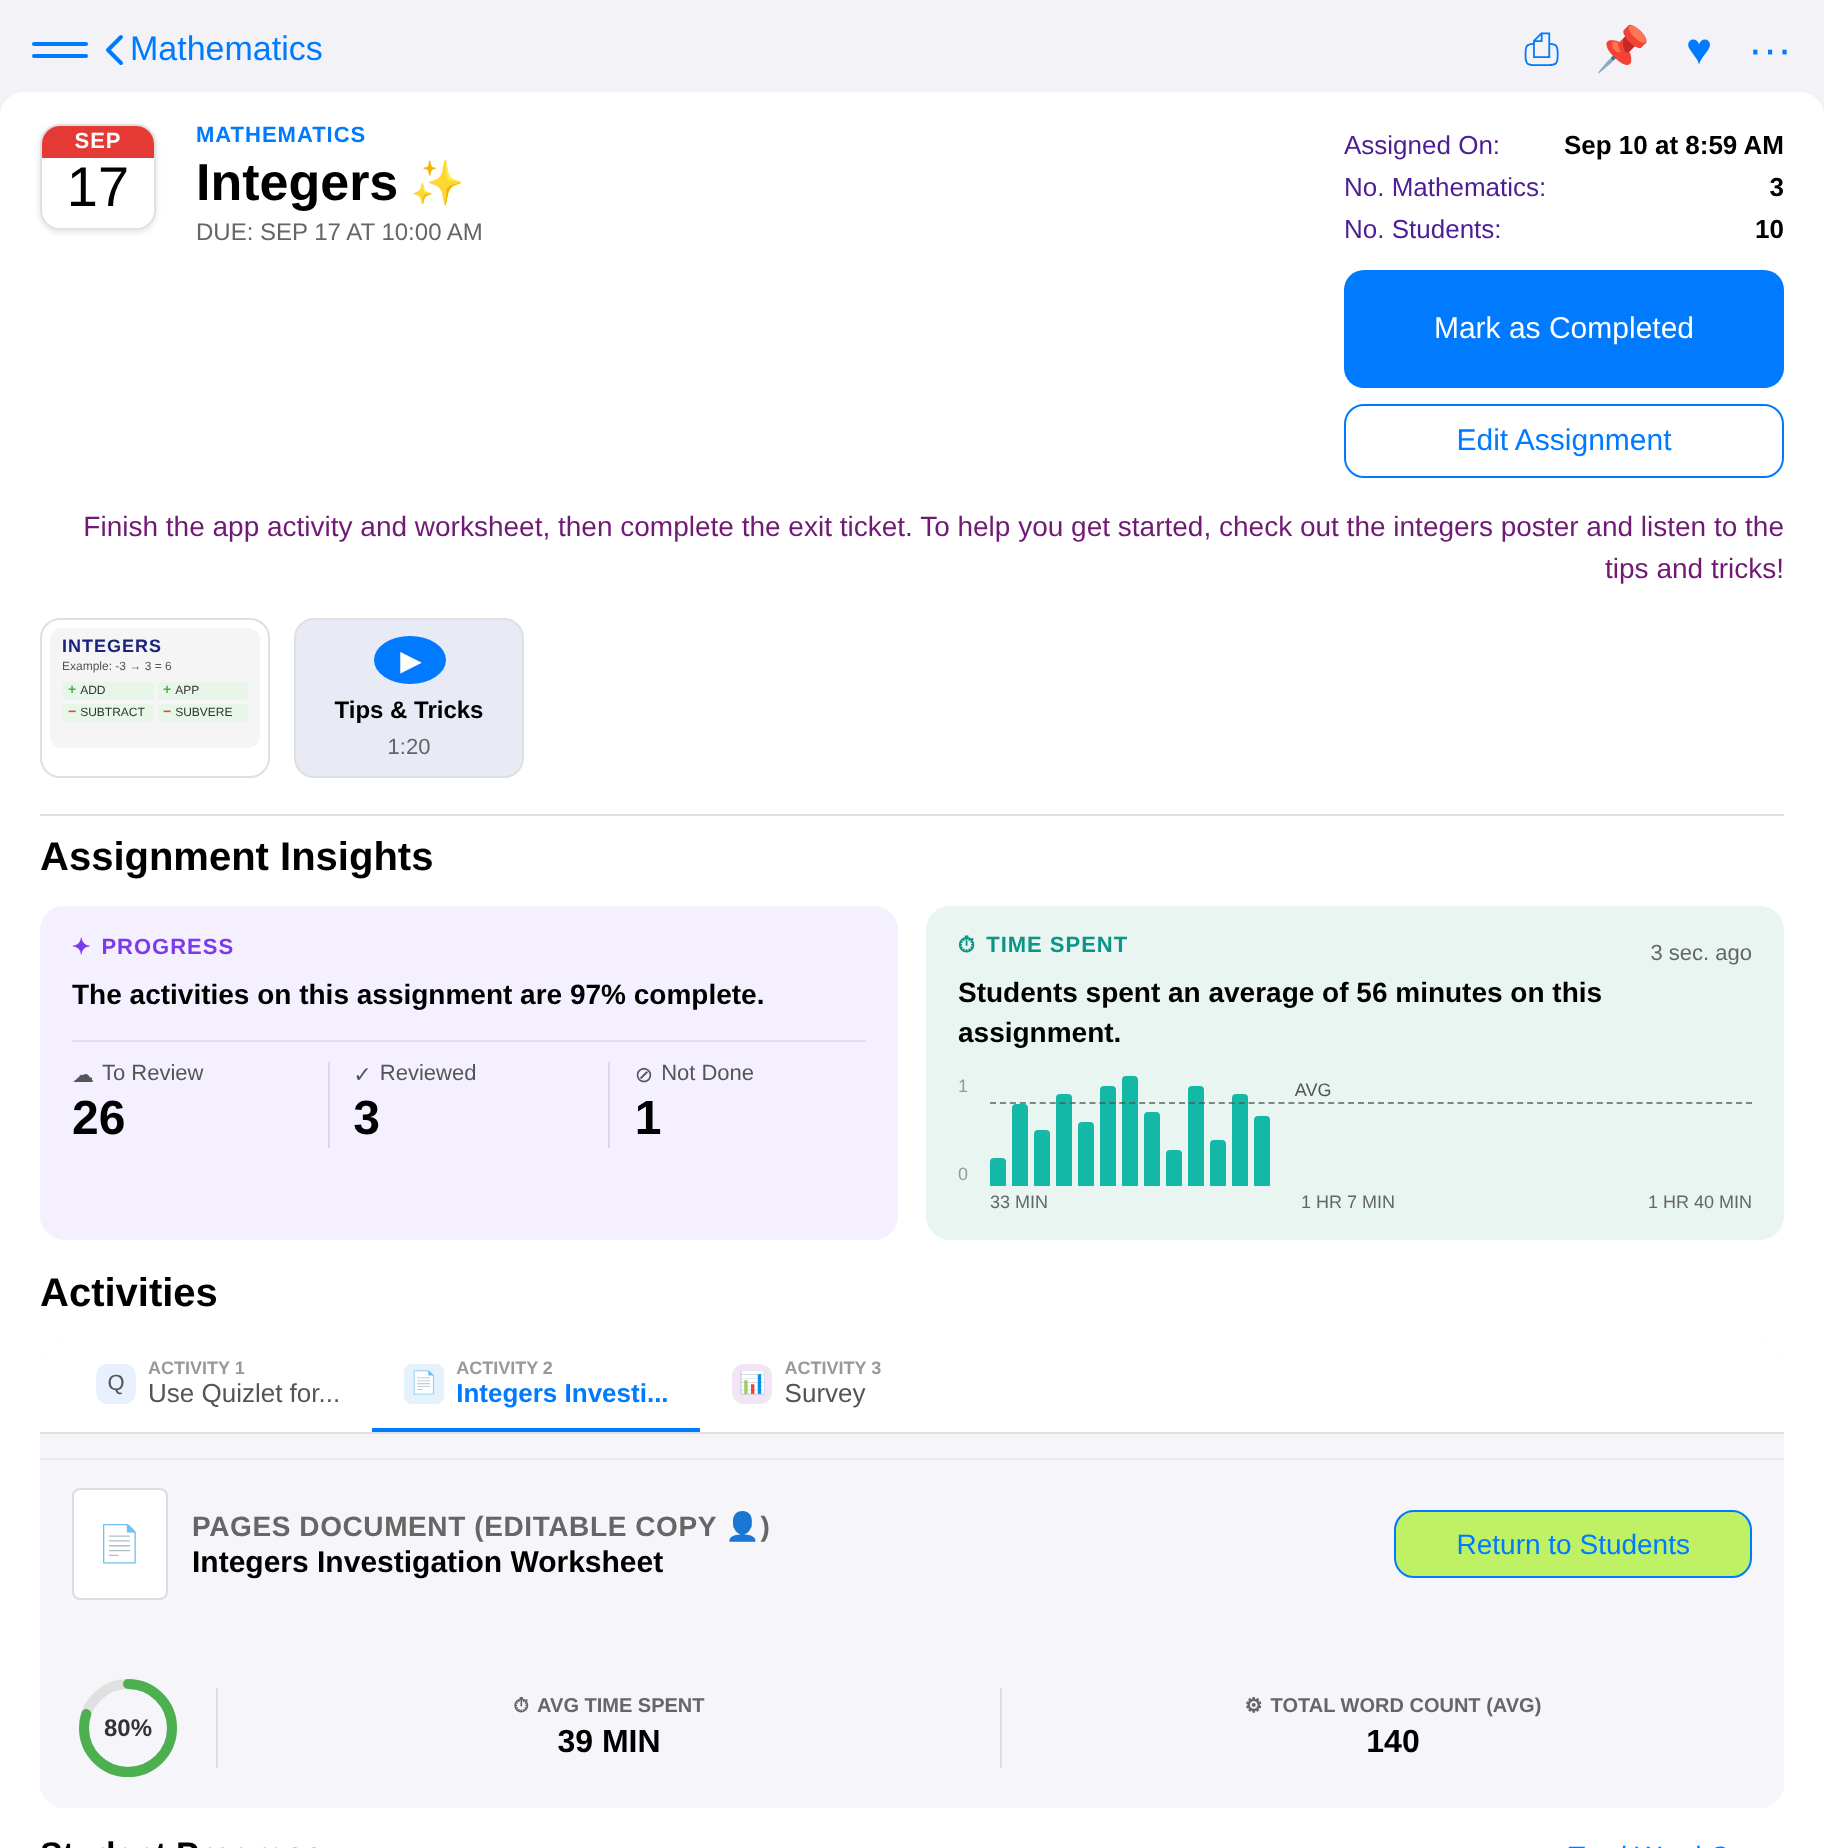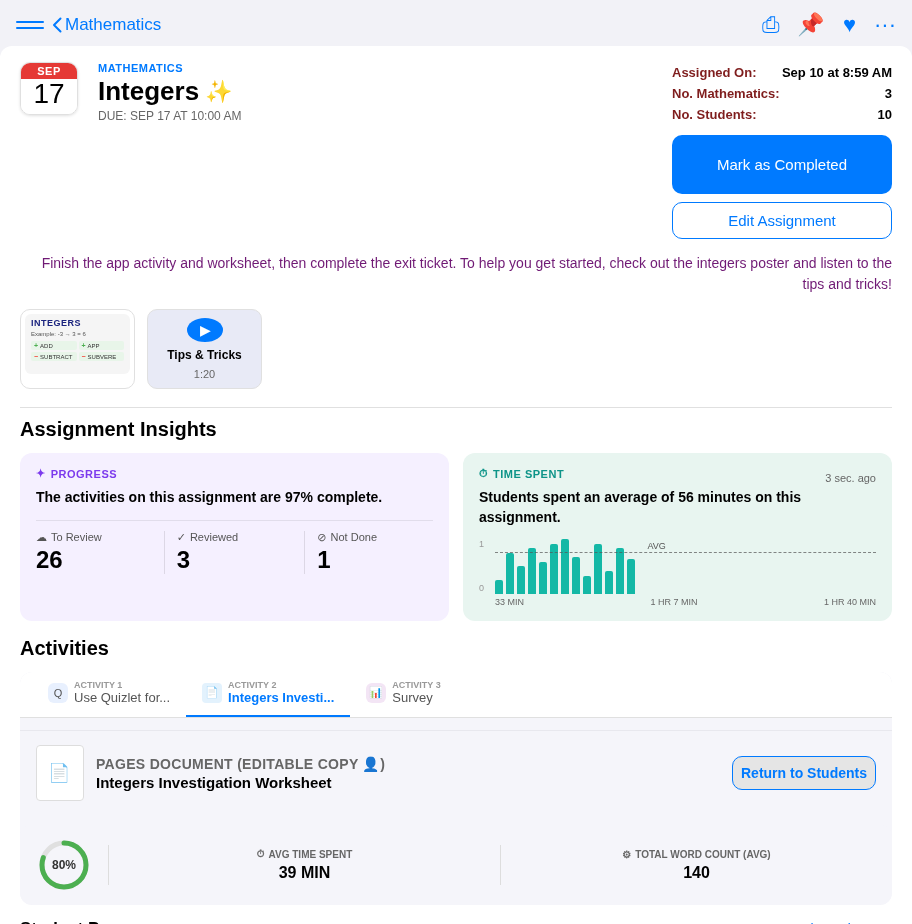--- a/index.html
+++ b/index.html
@@ -89,21 +89,21 @@
       flex-direction: column;
       gap: 0;
     }
     .meta-row {
       display: flex;
       justify-content: space-between;
       font-size: 13px;
       color: #333;
       padding: 3px 0;
     }
-    .meta-label { color: #7f1d1d; font-weight: bold; }
+    .meta-label { color: #4c1d95; }
     .meta-value { font-weight: 600; color: #000; }
     .btn-primary {
       background: #007aff;
       color: #fff;
       border: none;
       border-radius: 10px;
       padding: 21px 14px;
       font-size: 15px;
       font-weight: 500;
       cursor: pointer;
@@ -276,27 +276,27 @@
       border-radius: 4px;
       border: 1px solid #ddd;
       display: flex; align-items: center; justify-content: center;
       flex-shrink: 0;
       font-size: 20px;
     }
     .worksheet-info { flex: 1; }
     .worksheet-type { font-size: 14px; color: #666; text-transform: uppercase; font-weight: 600; letter-spacing: 0.3px; }
     .worksheet-name { font-size: 15px; font-weight: 600; color: #000; margin-top: 2px; }
     .return-btn {
-      background: #e5e5e5;
+      background: #bef264;
       color: #007aff;
       border: 1.5px solid #007aff;
       border-radius: 10px;
-      padding: 8px 8px;
+      padding: 8px 30px;
       font-size: 14px;
-      font-weight: 700;
+      font-weight: 400;
       cursor: pointer;
       white-space: nowrap;
     }
 
     .metrics-row {
       display: flex;
       gap: 0;
       background: #f5f5fa;
       border-radius: 12px;
       padding: 12px 16px;

